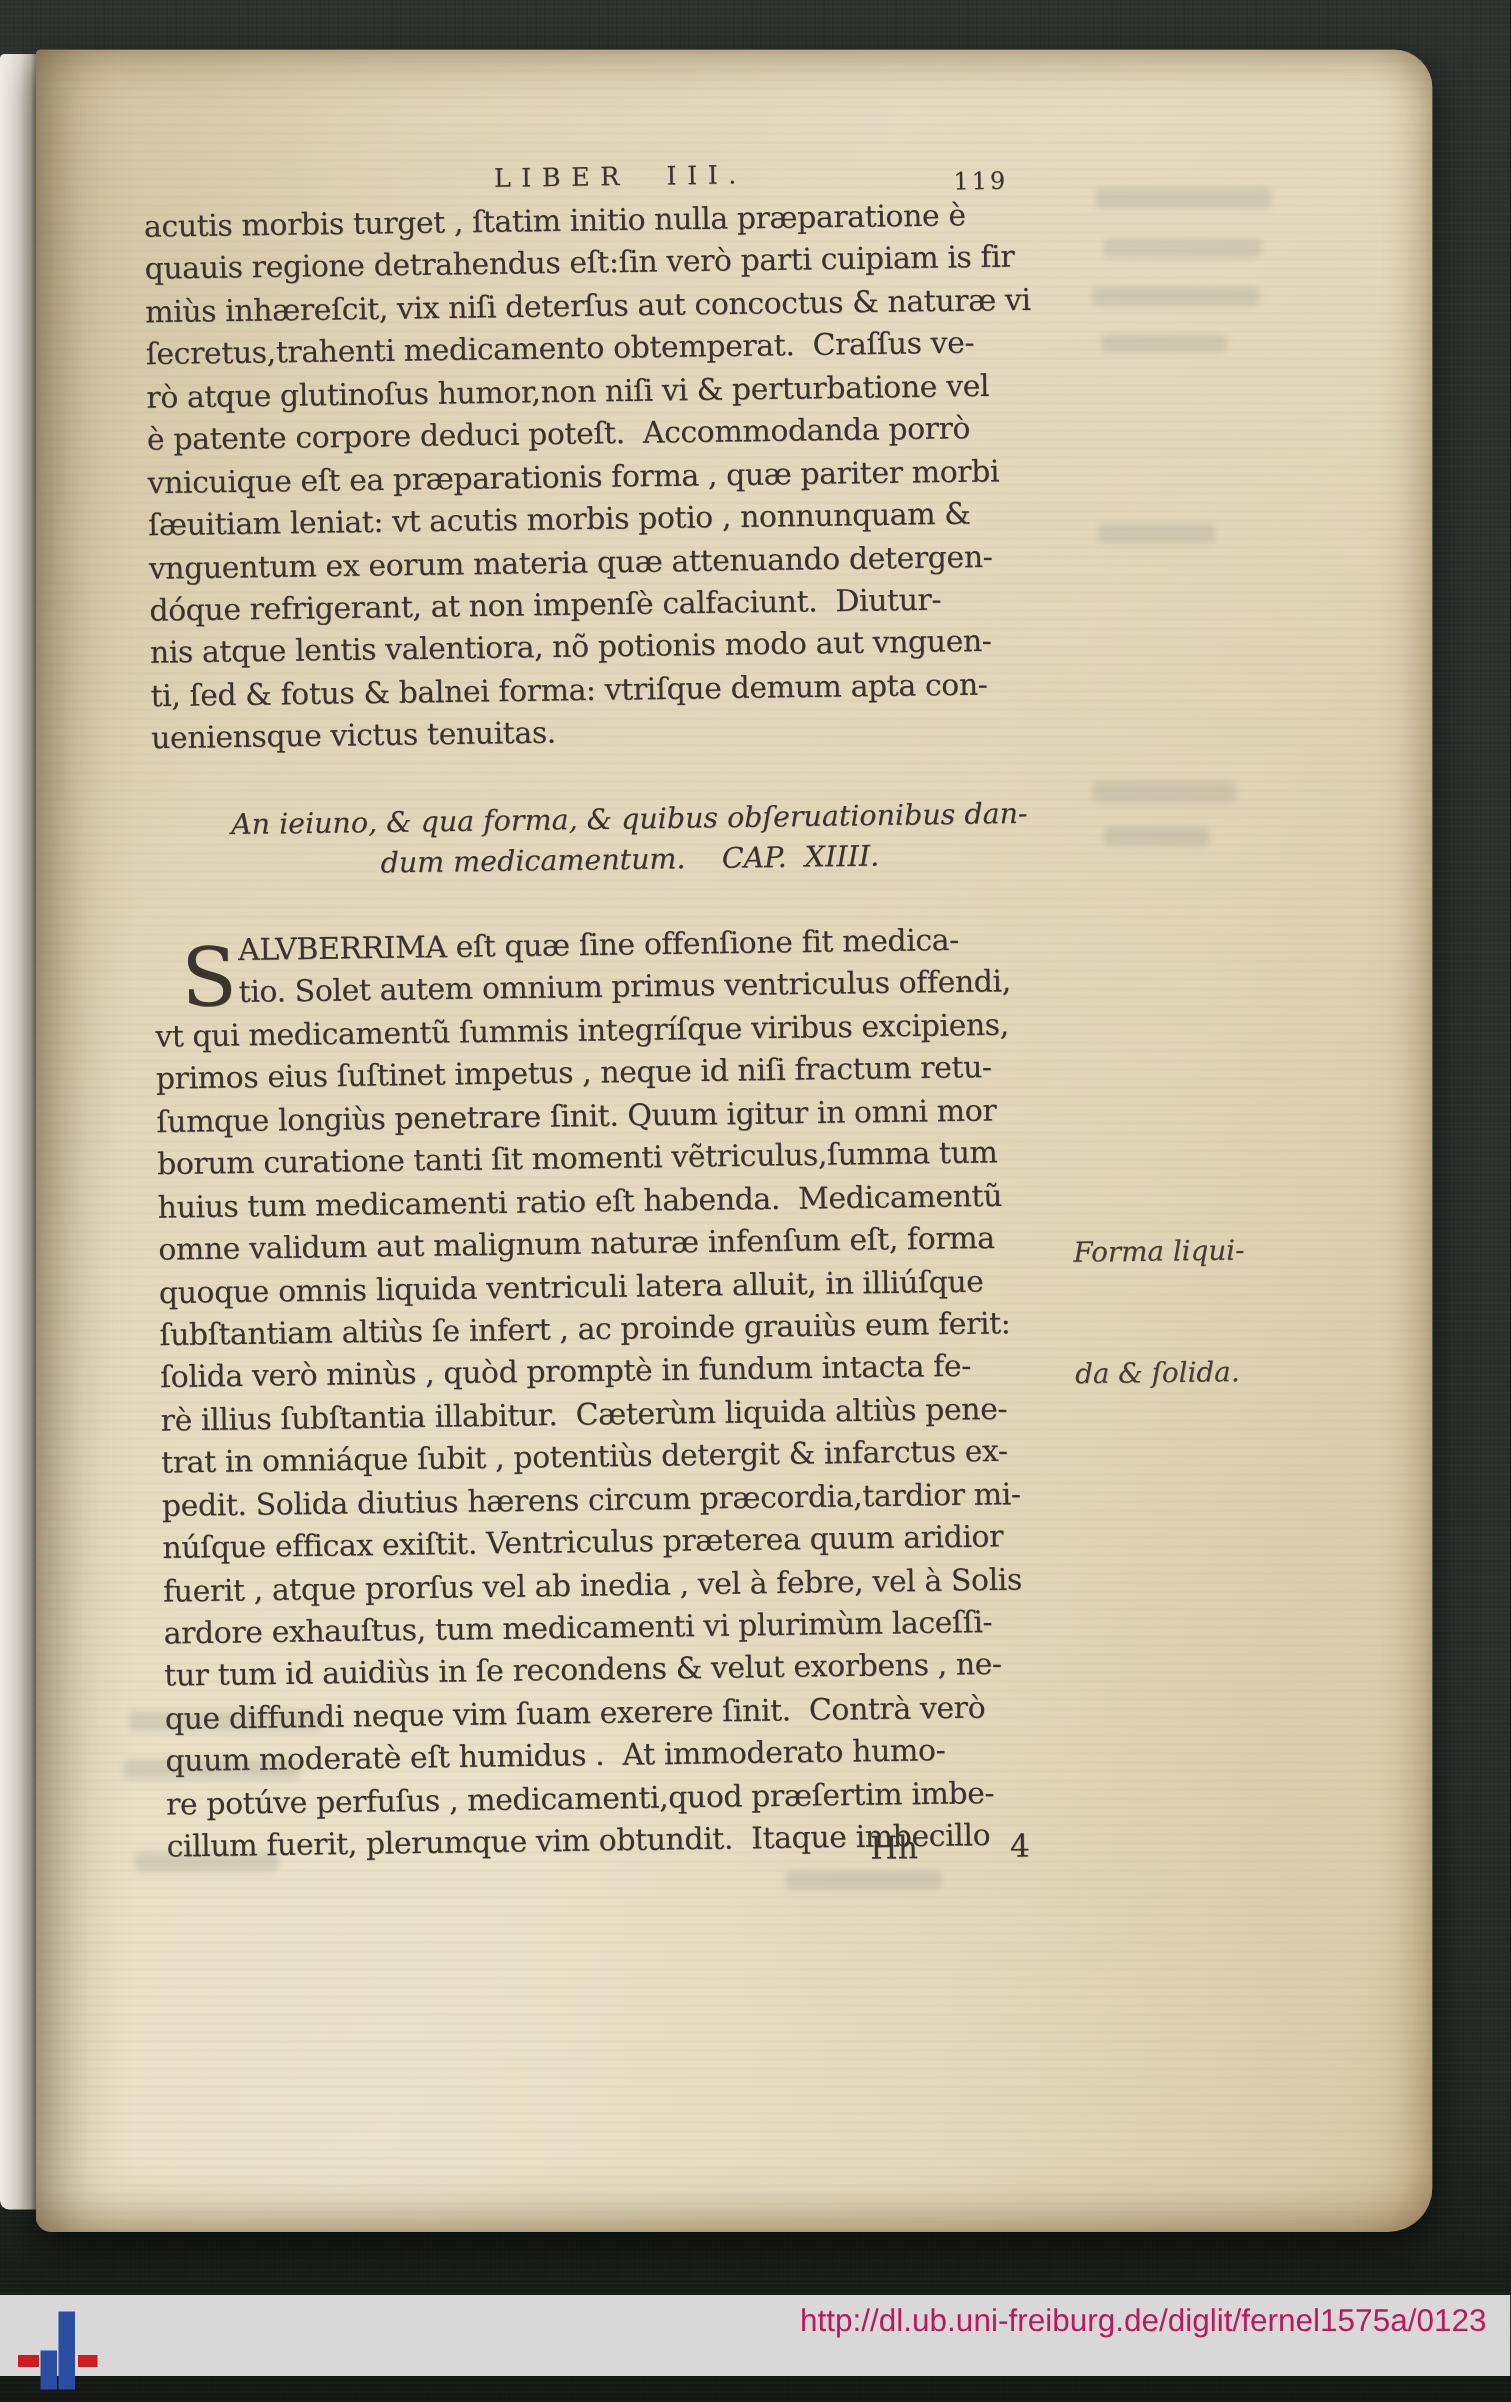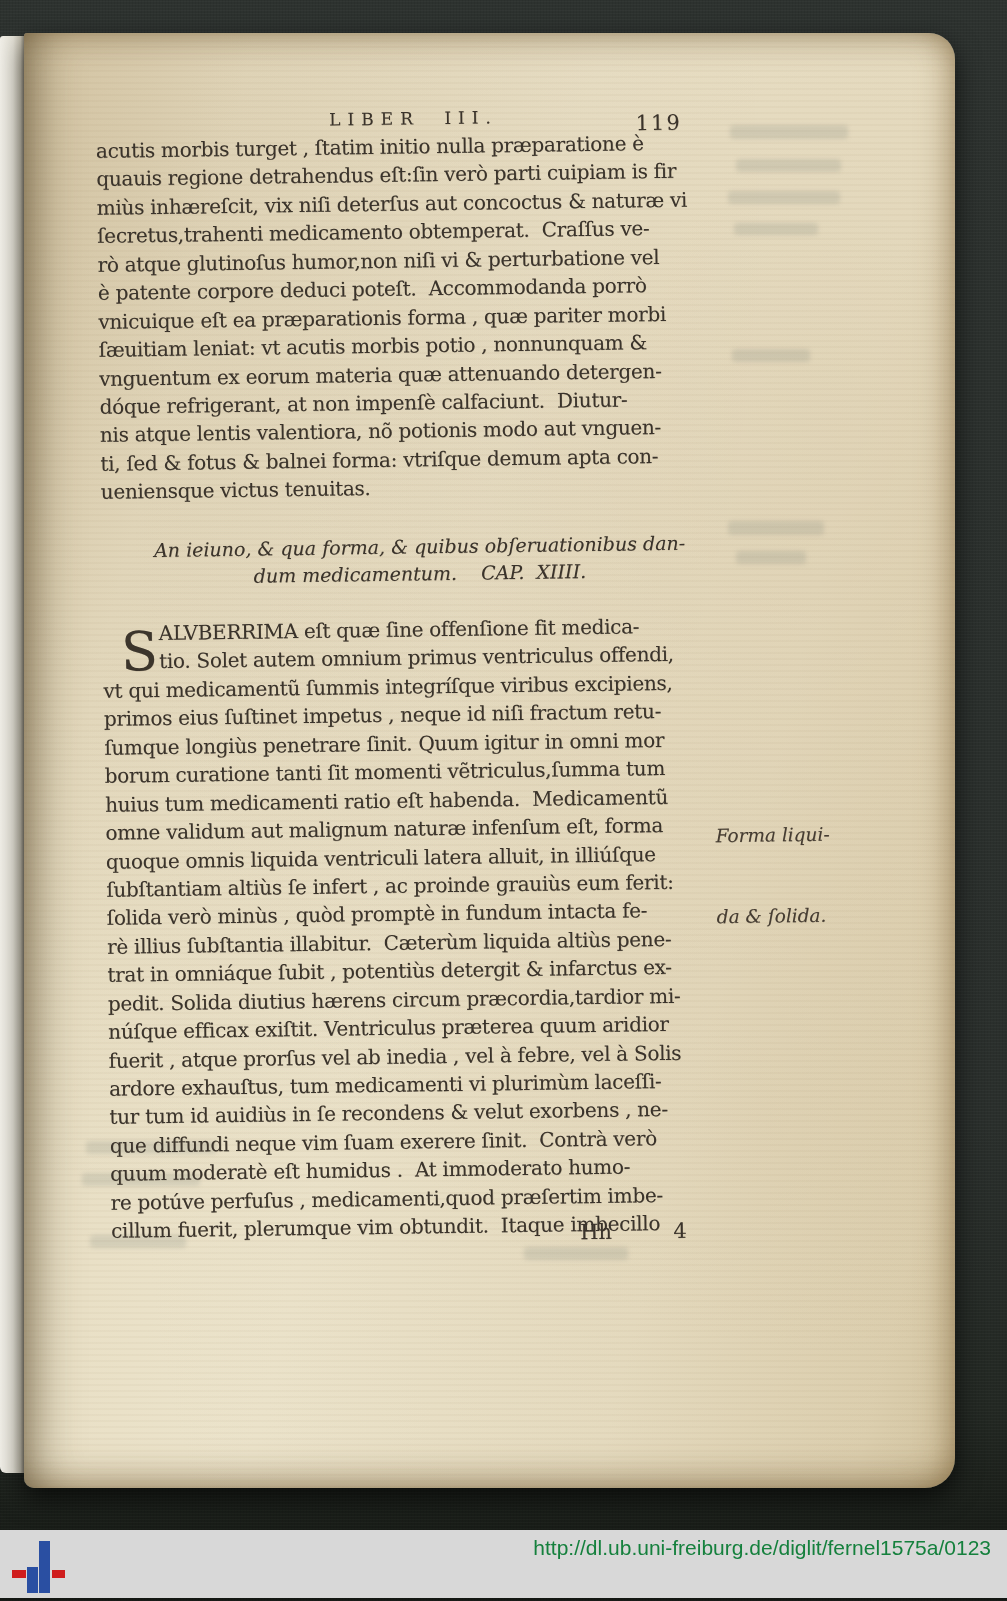--- a/index.html
+++ b/index.html
@@ -29,37 +29,37 @@
       0 10px 26px rgba(0,0,0,.65);}
   .paper-grain{position:absolute;inset:0;border-radius:inherit;pointer-events:none;
     background:repeating-linear-gradient(0deg, rgba(120,95,55,.04) 0 2px, transparent 2px 6px);}
   
   .ghost{position:absolute;background:rgba(100,112,104,.16);filter:blur(2.2px);border-radius:4px;}
   
   .content{position:absolute;inset:0;color:#3a332b;transform:rotate(-0.8deg);
     transform-origin:60px 120px;text-shadow:.3px .3px 0 rgba(55,42,28,.3);}
   .runhead{position:absolute;left:90px;top:80px;width:600px;text-align:center;
     font-size:17px;letter-spacing:7px;word-spacing:12px;}
-  .folio{position:absolute;left:612px;top:86px;font-size:21px;letter-spacing:2px;}
+  .folio{position:absolute;left:612px;top:86px;font-size:16px;letter-spacing:2px;}
   .col{position:absolute;left:72px;width:660px;}
   .tline{height:28.45px;line-height:28.45px;font-size:20px;letter-spacing:-.3px;white-space:pre;}
   .p1{top:104px;}
   .heading{position:absolute;left:90px;top:505px;width:600px;text-align:center;
     font-style:italic;}
   .heading .tline{font-size:19px;height:26.5px;line-height:26.5px;letter-spacing:0;}
   .p2{top:587px;}
   .p2 .ind{padding-left:56px;}
   .dropcap{position:absolute;left:90px;top:595px;font-size:54px;line-height:50px;
     color:#3c352c;}
   .margin-note{position:absolute;left:682px;top:744px;width:160px;font-style:italic;
     font-size:18.5px;line-height:27px;color:#453c32;white-space:pre;}
   .catchword{position:absolute;left:541px;top:1194px;font-size:21px;word-spacing:24px;white-space:pre;}
   
-  .footer{position:absolute;left:0;top:1530px;width:1007px;height:68px;background:#d8d8d8;
-    font-family:"Liberation Sans", sans-serif;color:#15803d;}
+  .footer{position:absolute;left:0;top:1530px;width:1007px;height:54px;background:#d8d8d8;
+    font-family:"Liberation Sans", sans-serif;color:#be185d;}
   .footer .url{position:absolute;right:16px;top:6px;font-size:21px;}
   .footer .copyright{position:absolute;right:16px;top:37px;font-size:20px;}
   .logo{position:absolute;left:0;top:0;width:80px;height:71px;}
   .logo .bar{position:absolute;}
   .bar.blue{background:#2a4fa2;}
   .bar.red{background:#cf1d1d;}
   .bar.tall{left:39px;top:11px;width:11px;height:52px;}
   .bar.short{left:27px;top:37px;width:11px;height:26px;}
   .bar.red-l{left:12px;top:40px;width:14px;height:8px;}
   .bar.red-r{left:52px;top:40px;width:13px;height:8px;}

